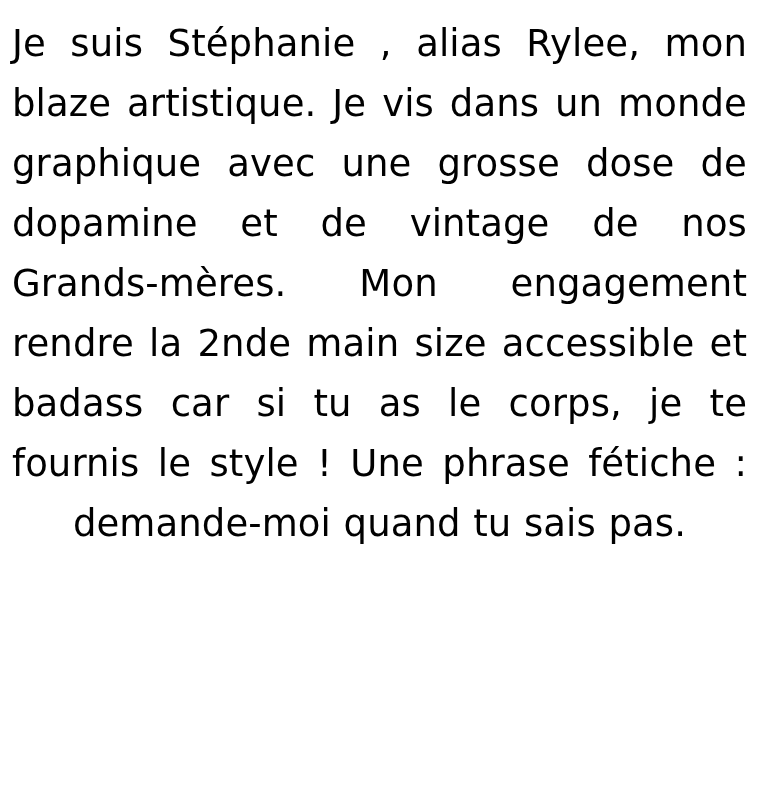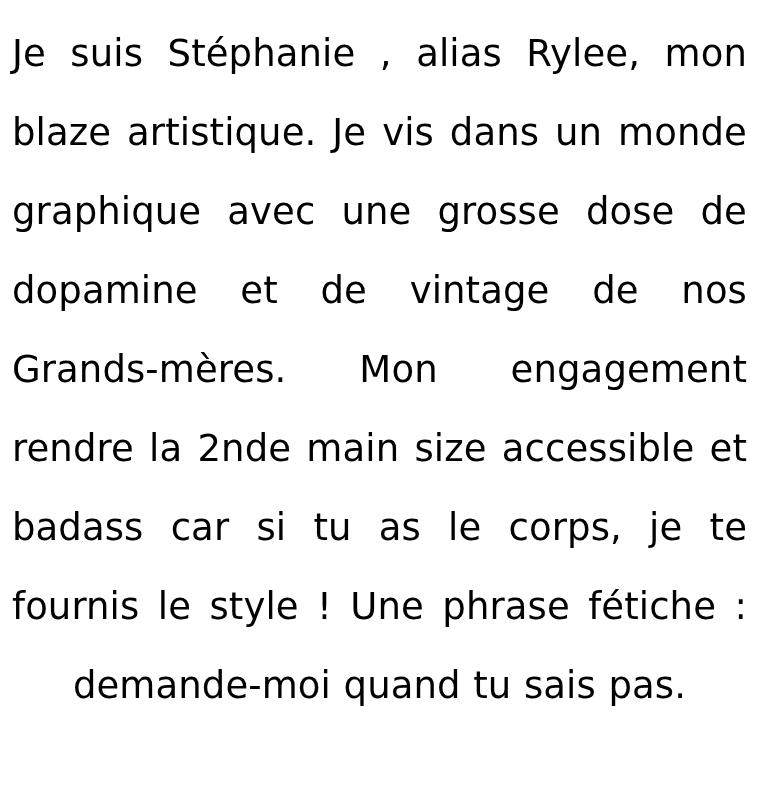--- a/index.html
+++ b/index.html
@@ -24,21 +24,21 @@
     position: absolute;
     left: 0px;
     top: 14px;
     width: 759px;
     padding: 0 12px;
     box-sizing: border-box;
   }
   .bio-text {
     font-family: "DejaVu Sans", sans-serif;
     font-size: 37px;
-    line-height: 79px;
+    line-height: 60px;
     color: #000000;
     text-align: justify;
     text-align-last: center;
     text-justify: inter-word;
     word-spacing: 0.02em;
     letter-spacing: 0.1px;
     margin: 0;
     white-space: pre-wrap;
   }
 </style>

